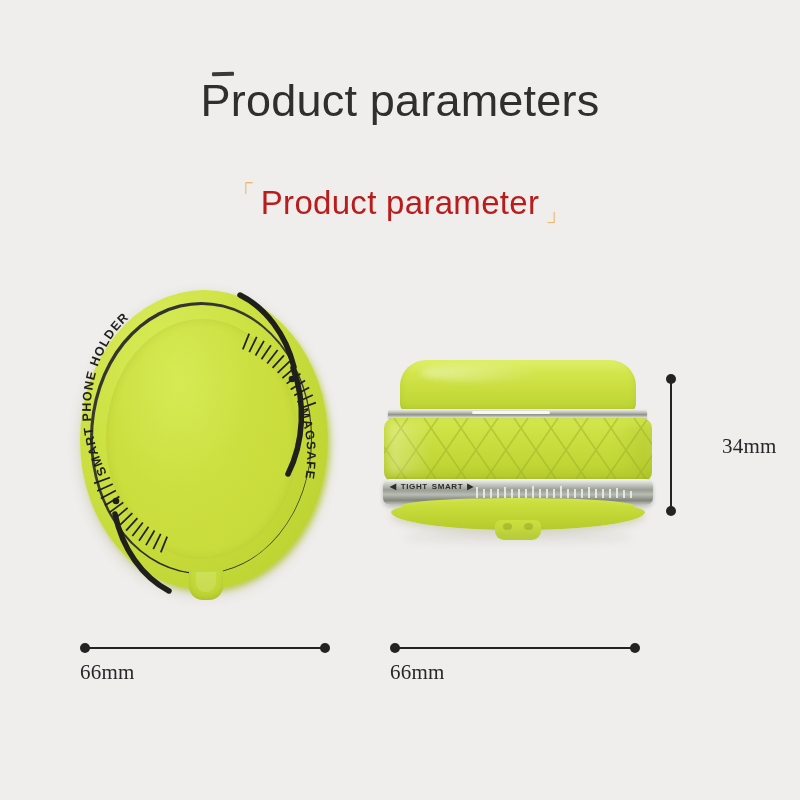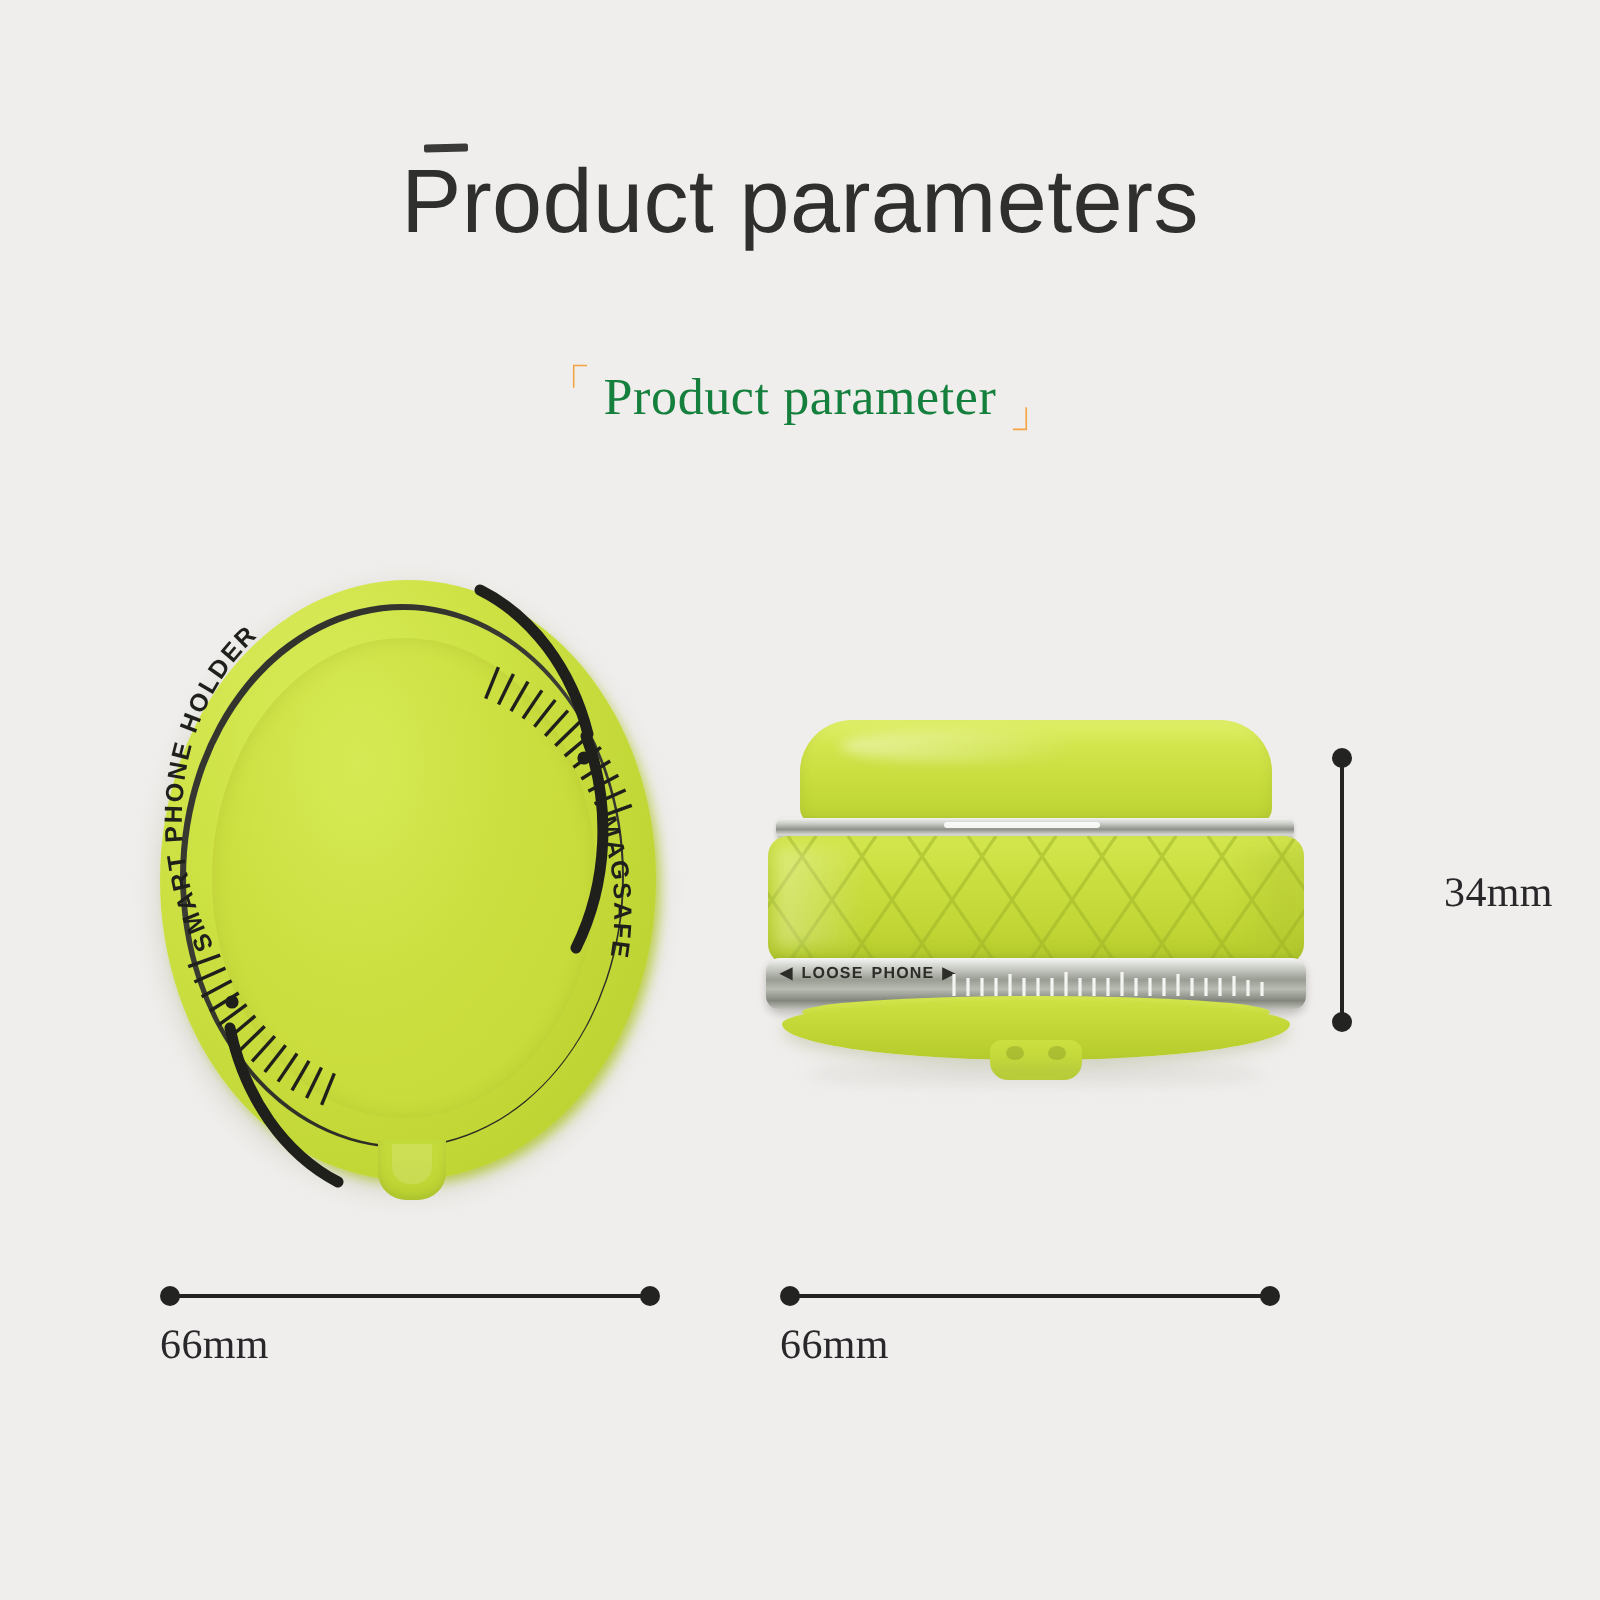--- a/index.html
+++ b/index.html
@@ -31,22 +31,22 @@
     color:#f2a03e;
   }
   .brk{
     font-family:"Liberation Serif", serif;
     font-size:23px;line-height:1;color:#f4a544;
     position:relative;
   }
   .brk.open{align-self:flex-start;margin-top:-2px;}
   .brk.close{align-self:flex-end;margin-bottom:-3px;}
   .subtitle{
-    font-family:Liberation Serif, serif;
-    font-size:26px;color:#15803d;letter-spacing:.3px;white-space:nowrap;
+    font-family:Liberation Sans, sans-serif;
+    font-size:33px;color:#b91c1c;letter-spacing:.3px;white-space:nowrap;
   }
 
   
   .left-wrap{position:absolute;left:78px;top:288px;width:256px;height:310px;}
   .disc-shadow{
     position:absolute;left:6px;top:8px;width:246px;height:296px;
     border-radius:50%;
     background:#c3d93a;
     filter:blur(3px);opacity:.85;
   }
@@ -308,22 +308,22 @@
                    M 234 64 L 190 0 M 264 64 L 220 0 M 294 64 L 250 0"></path>
         </g>
       </svg>
       <div class="sv-band-glossL"></div>
       <div class="sv-band-glossR"></div>
     </div>
 
     <div class="sv-ring">
       <div class="ring-label">
         <span class="tri">◀</span>
-        <span>LOOSE</span>
-        <span>PHONE</span>
+        <span>TIGHT</span>
+        <span>SMART</span>
         <span class="tri">▶</span>
       </div>
       <svg class="ticks-svg" width="160" height="20" viewBox="0 0 160 20" xmlns="http://www.w3.org/2000/svg">
         <g stroke="#f4f5f2" stroke-width="1.6">
           <line x1="2" y1="5" x2="2" y2="16"></line>
           <line x1="9" y1="7" x2="9" y2="16"></line>
           <line x1="16" y1="7" x2="16" y2="16"></line>
           <line x1="23" y1="7" x2="23" y2="16"></line>
           <line x1="30" y1="5" x2="30" y2="16"></line>
           <line x1="37" y1="7" x2="37" y2="16"></line>

